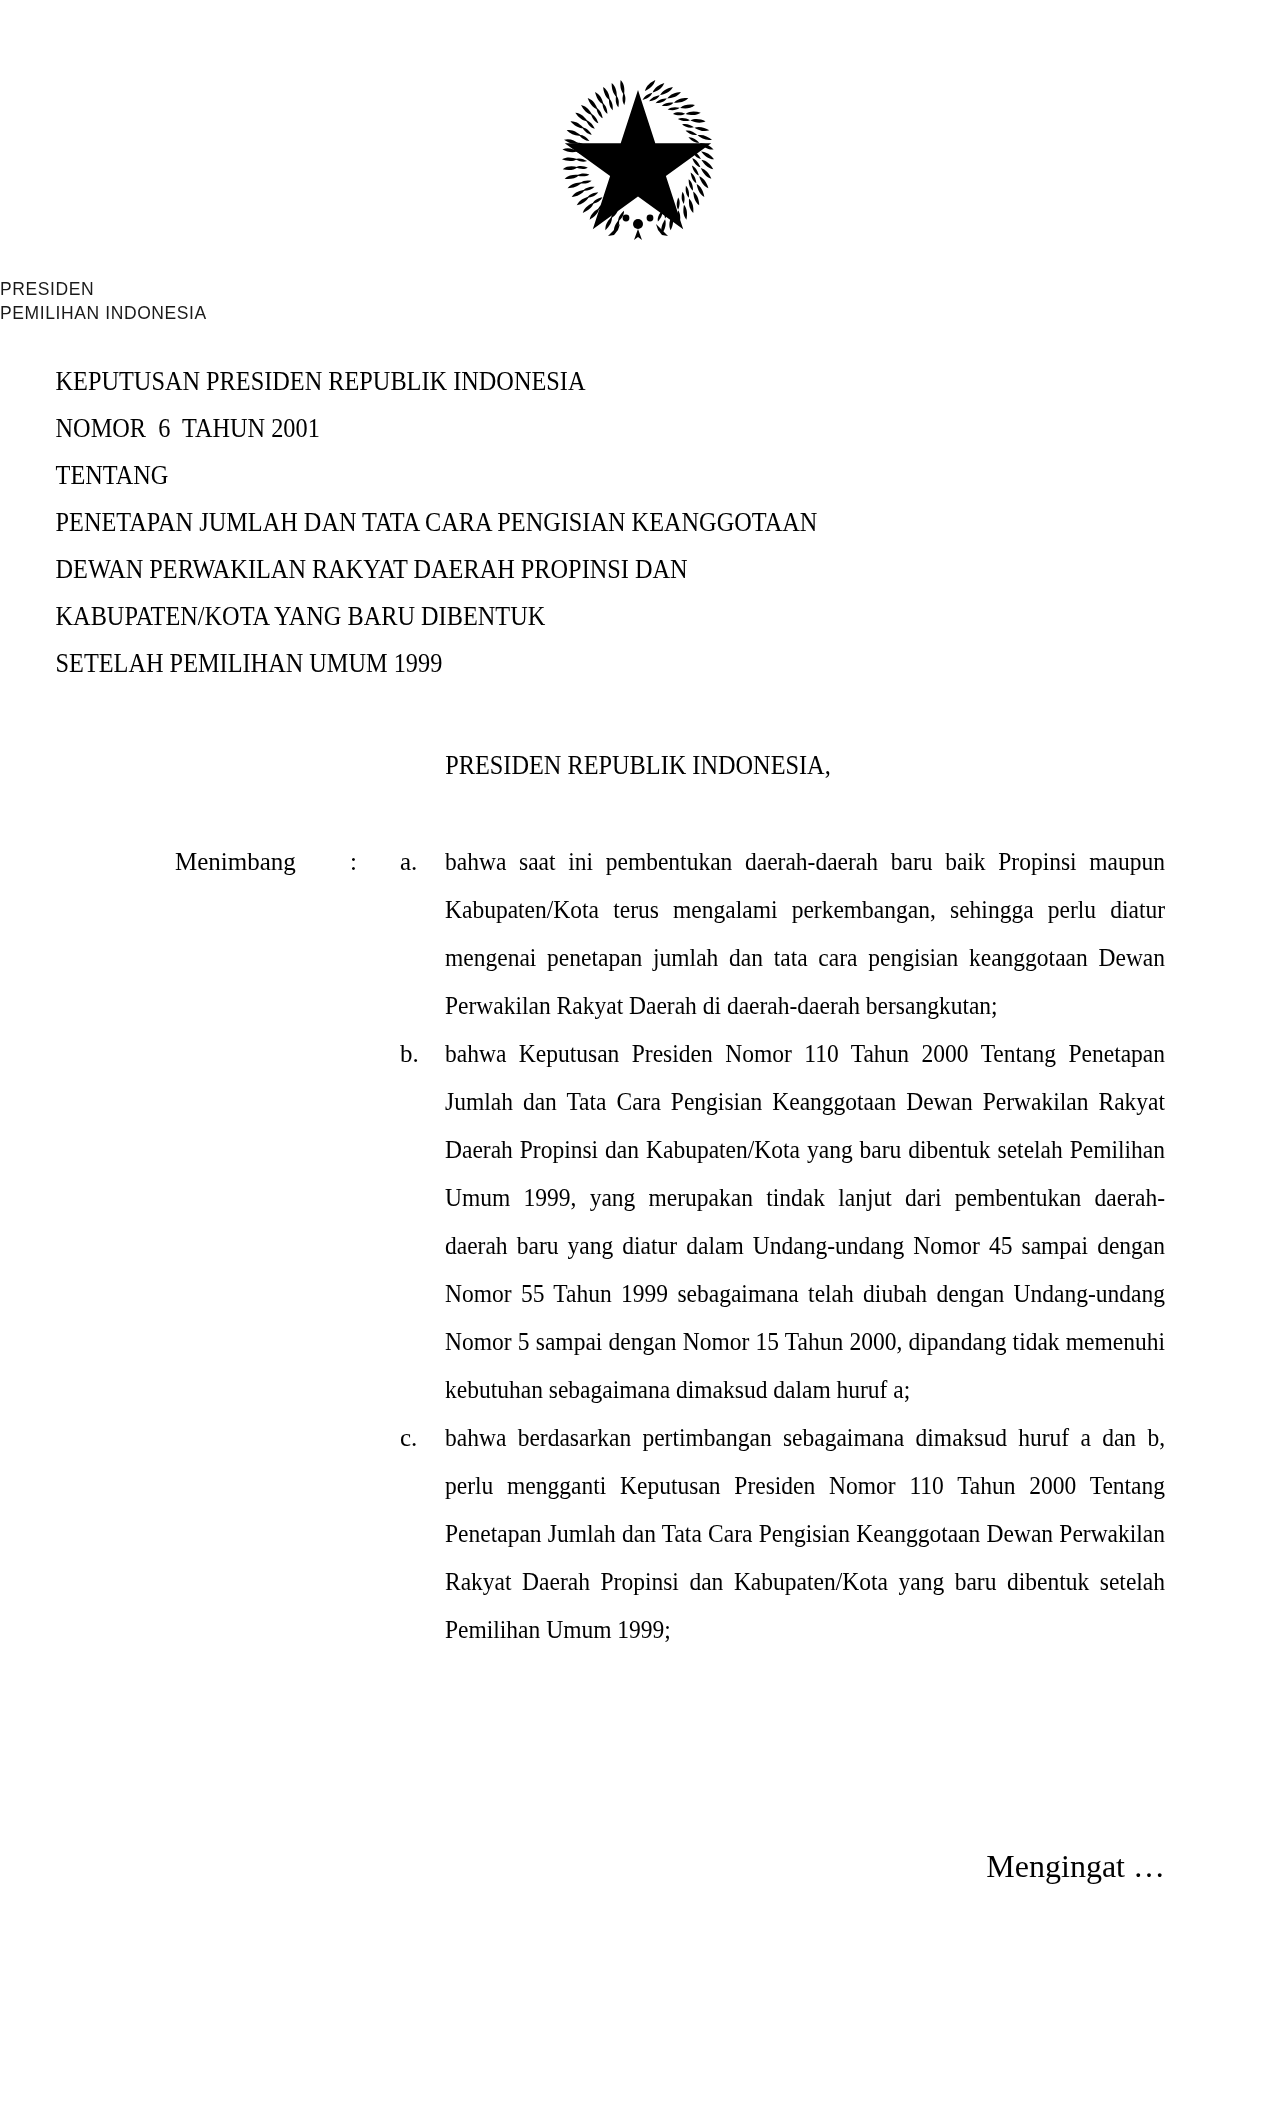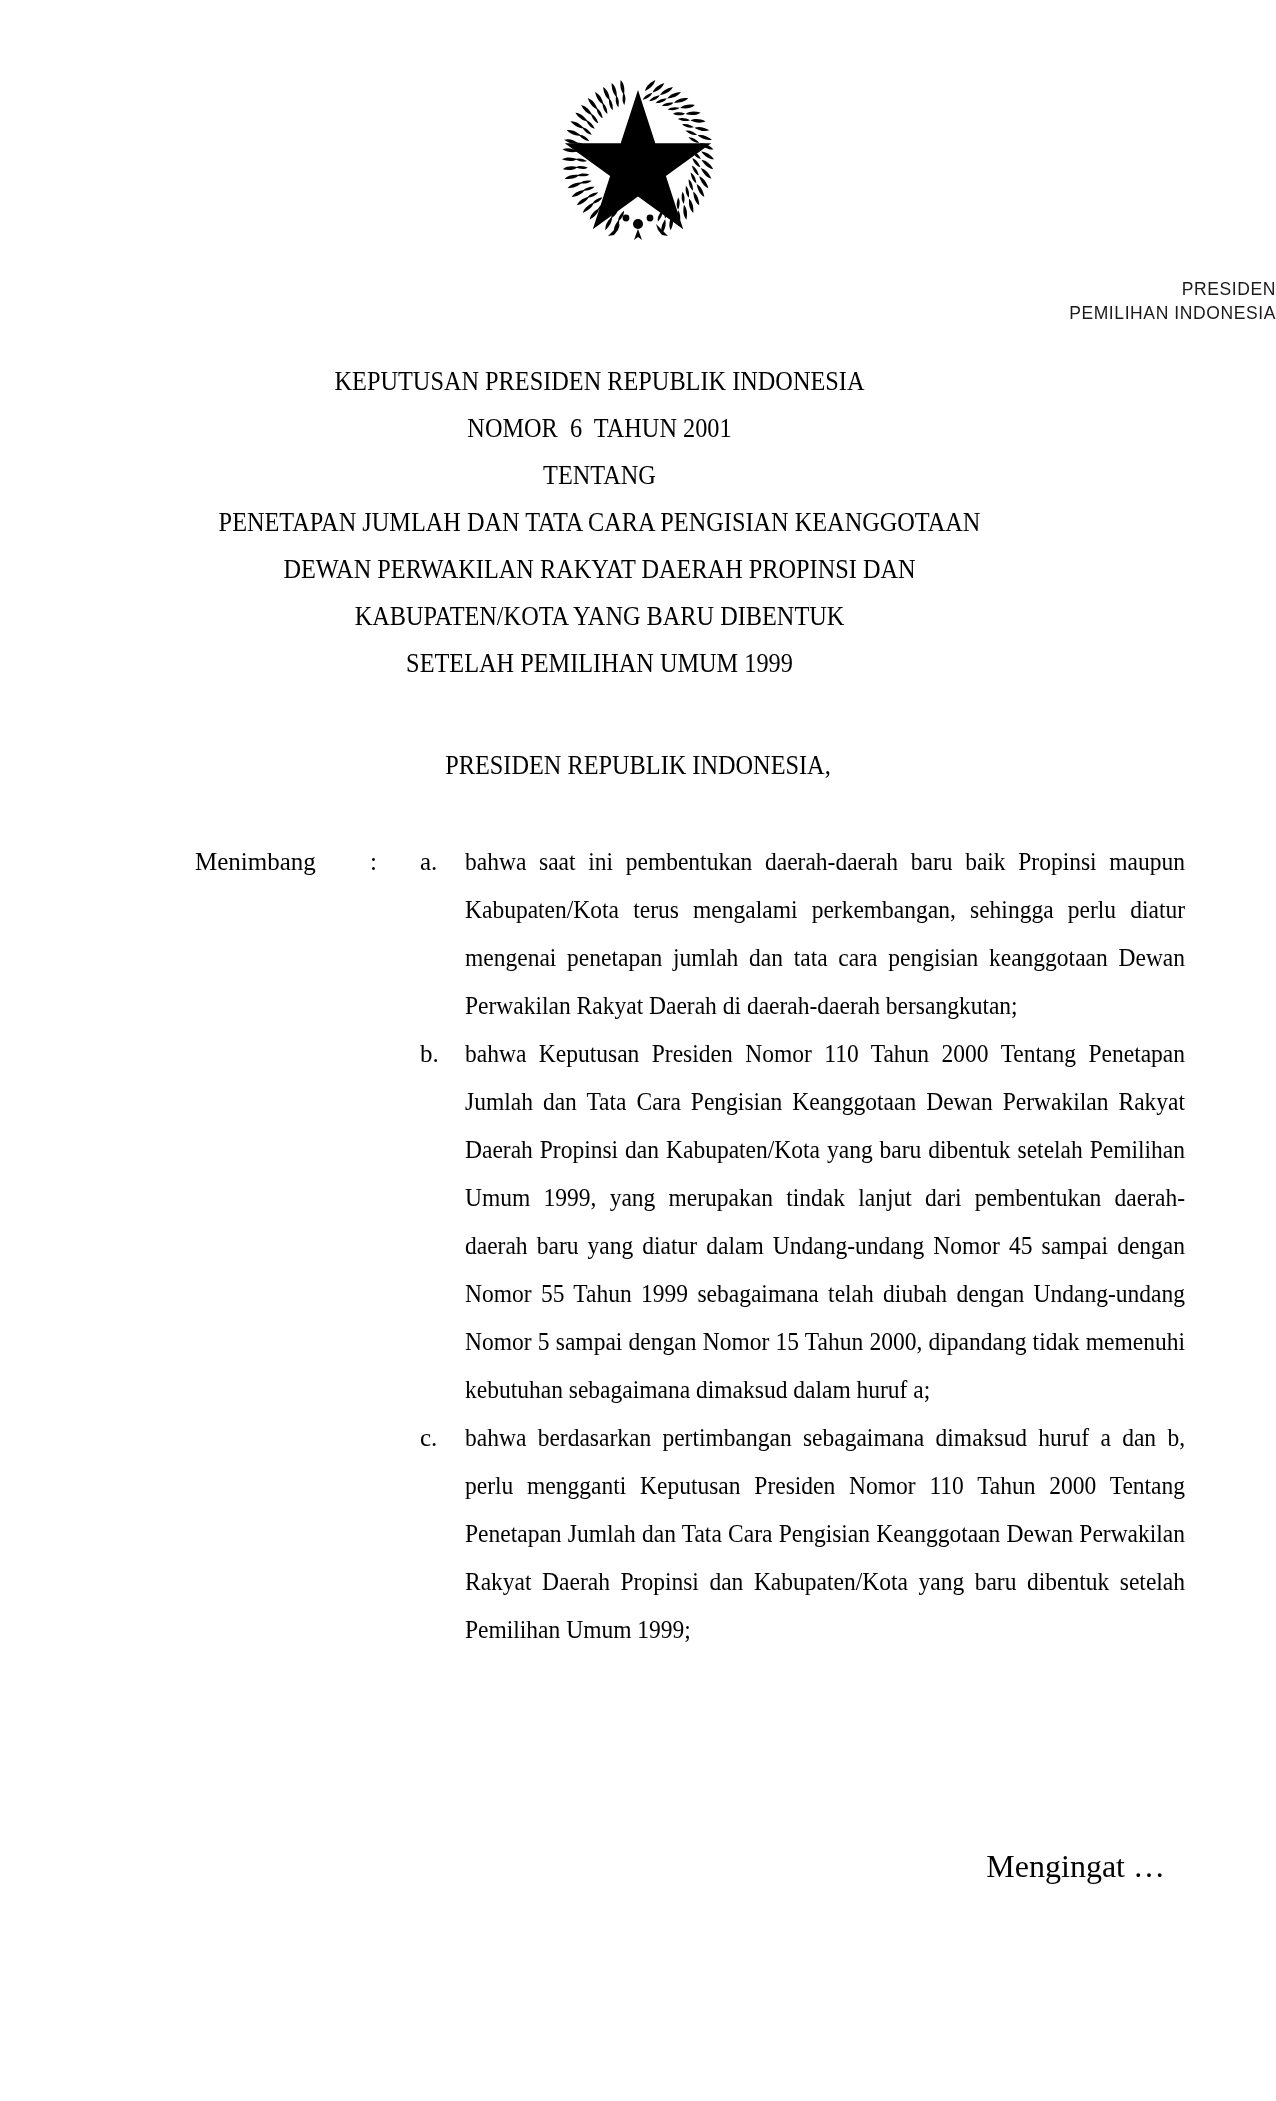--- a/index.html
+++ b/index.html
@@ -33,36 +33,35 @@
     height: 184px;
     line-height: 0;
   }
 
   
   .letterhead {
     position: absolute;
     left: 0;
     top: 277px;
     width: 1276px;
-    text-align: right;
+    text-align: left;
     font-family: "Liberation Sans", "DejaVu Sans", sans-serif;
     font-size: 17.5px;
     letter-spacing: 0.6px;
     line-height: 24px;
     color: #1a1a1a;
   }
 
   
   .title-block {
     position: absolute;
     left: 0;
     top: 358px;
     width: 1111px;
-    text-align: center;
-    padding-left: 44px;
+    text-align: left;
   }
   .title-line {
     font-size: 27px;
     line-height: 47px;
     white-space: pre;
     transform: scaleX(0.9);
     transform-origin: center center;
   }
 
   
@@ -77,21 +76,20 @@
     transform: scaleX(0.9);
     transform-origin: center center;
   }
 
   
   .considerans {
     position: absolute;
     left: 175px;
     top: 838px;
     width: 990px;
-    margin-left: 20px;
   }
   .cons-row {
     display: flex;
     align-items: flex-start;
   }
   .cons-label {
     width: 175px;
     flex: 0 0 175px;
     font-size: 25px;
     line-height: 48px;

